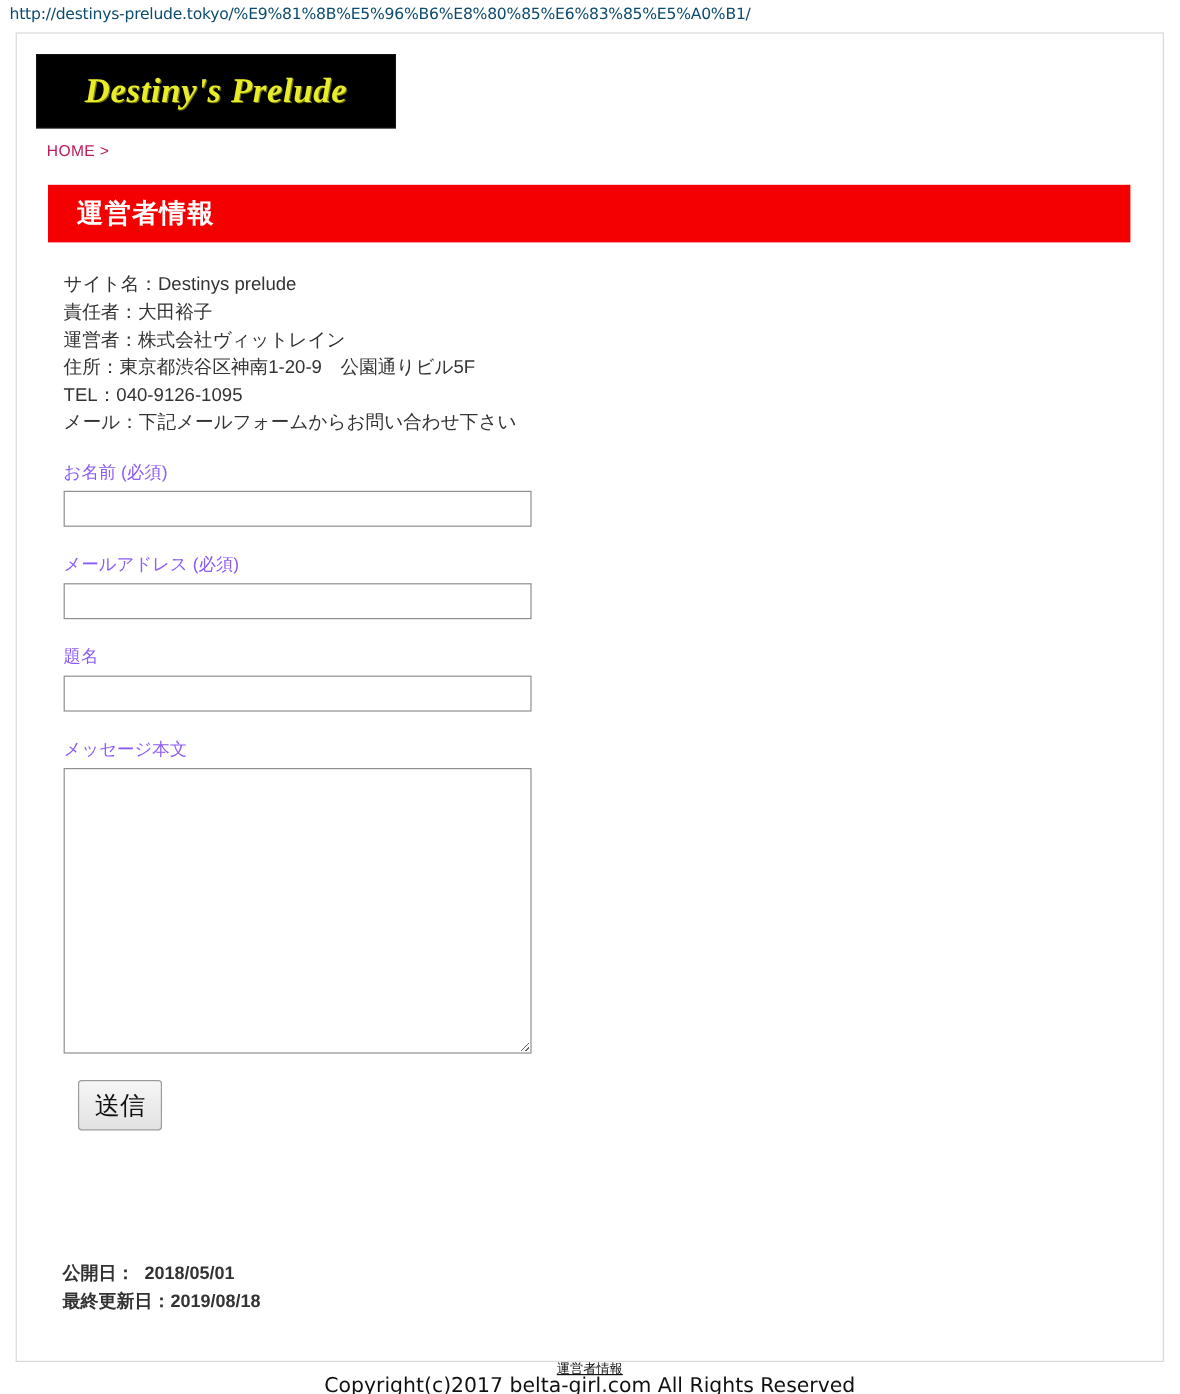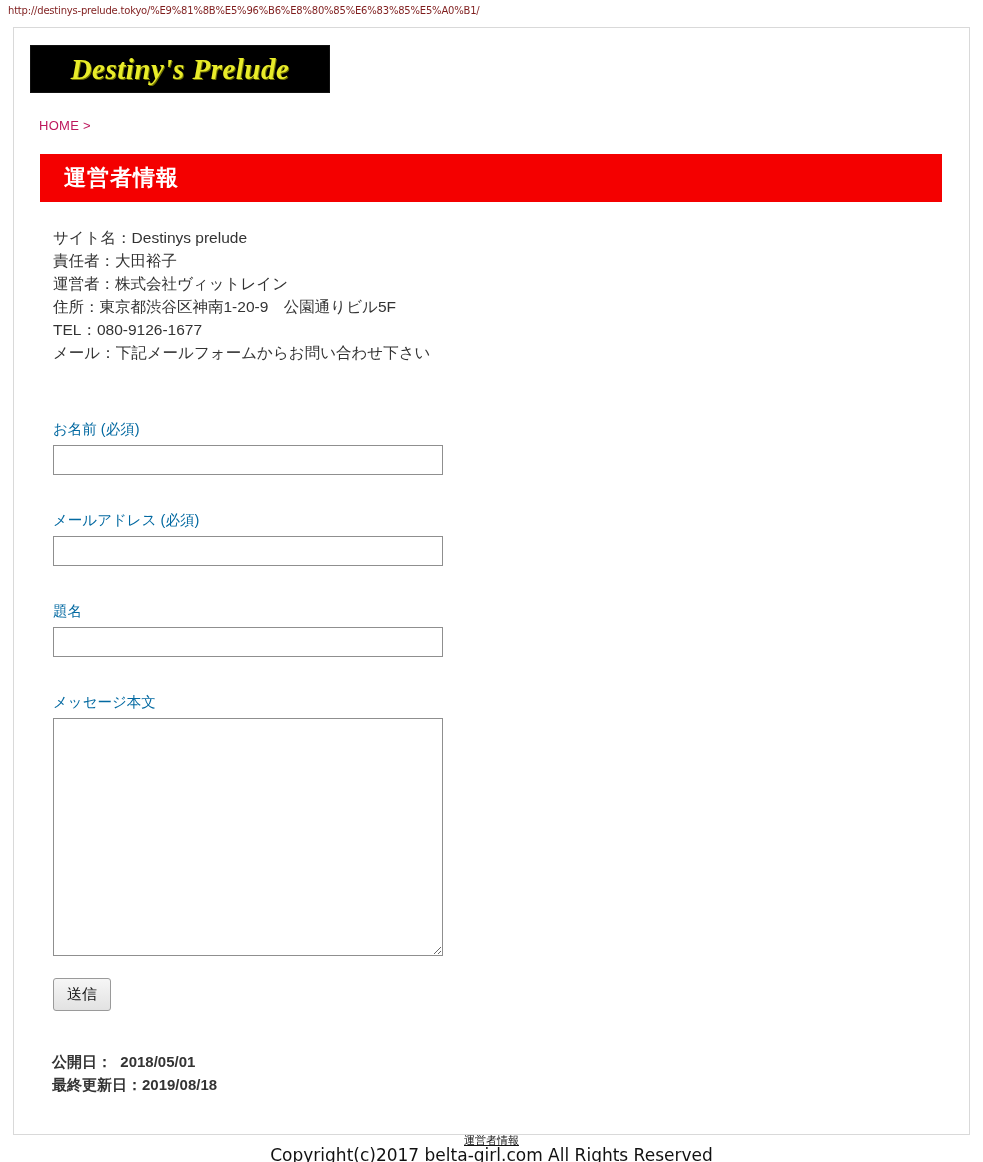--- a/index.html
+++ b/index.html
@@ -10,42 +10,42 @@
   body {
     width: 983px;
     height: 1162px;
     position: relative;
     font-family: "Liberation Sans", sans-serif;
     color: #333333;
     overflow: hidden;
   }
   .url-bar {
     font-family: "DejaVu Sans", sans-serif;
-    font-size: 10px;
-    color: #7f1d1d;
+    font-size: 13px;
+    color: #0c4a6e;
     padding: 5px 8px 0 8px;
     letter-spacing: -0.2px;
     white-space: nowrap;
   }
   .page {
     position: absolute;
     left: 13px;
     top: 27px;
     width: 957px;
     height: 1108px;
     border: 1px solid #d9d9d9;
     background: #ffffff;
     box-sizing: border-box;
   }
   .logo {
     position: absolute;
     left: 16px;
     top: 17px;
     width: 300px;
-    height: 48px;
+    height: 62px;
     background: #000000;
     border: 1px solid #111;
     display: flex;
     align-items: center;
     justify-content: center;
     box-sizing: border-box;
   }
   .logo-text {
     font-family: "Liberation Serif", serif;
     font-weight: bold;
@@ -93,23 +93,22 @@
     white-space: pre;
   }
   .form {
     position: absolute;
     left: 39px;
     top: 356px;
     width: 420px;
   }
   .field-label {
     font-size: 14.5px;
-    color: #0369a1;
+    color: #8b5cf6;
     margin-bottom: 6px;
-    margin-top: 36px;
   }
   .text-input {
     width: 390px;
     height: 30px;
     border: 1px solid #8f8f8f;
     background: #ffffff;
     box-sizing: border-box;
     font-family: "Liberation Sans", sans-serif;
     font-size: 14px;
     padding: 2px 5px;
@@ -126,27 +125,28 @@
     font-family: "Liberation Sans", sans-serif;
     font-size: 14px;
     padding: 4px 5px;
     margin-bottom: 22px;
     display: block;
     resize: both;
     color: #333;
   }
   .submit-btn {
     font-family: "Liberation Sans", sans-serif;
-    font-size: 15px;
+    font-size: 21px;
     color: #111111;
     background: linear-gradient(#f6f6f6, #e2e2e2);
     border: 1px solid #9a9a9a;
     border-radius: 3px;
     padding: 6px 13px;
     cursor: pointer;
+    margin-left: 12px;
   }
   .dates {
     position: absolute;
     left: 38px;
     top: 1022px;
     font-size: 15px;
     line-height: 23px;
     color: #333333;
     font-weight: bold;
   }
@@ -188,21 +188,21 @@
 
   <div class="title-bar">
     <h1>運営者情報</h1>
   </div>
 
   <div class="info-block">
     <div>サイト名：Destinys prelude</div>
     <div>責任者：大田裕子</div>
     <div>運営者：株式会社ヴィットレイン</div>
     <div>住所：東京都渋谷区神南1-20-9　公園通りビル5F</div>
-    <div>TEL：080-9126-1677</div>
+    <div>TEL：040-9126-1095</div>
     <div>メール：下記メールフォームからお問い合わせ下さい</div>
   </div>
 
   <div class="form">
     <div class="field-label">お名前 (必須)</div>
     <input class="text-input" type="text" placeholder="" style="">
 
     <div class="field-label">メールアドレス (必須)</div>
     <input class="text-input" type="text" placeholder="" style="">
 

